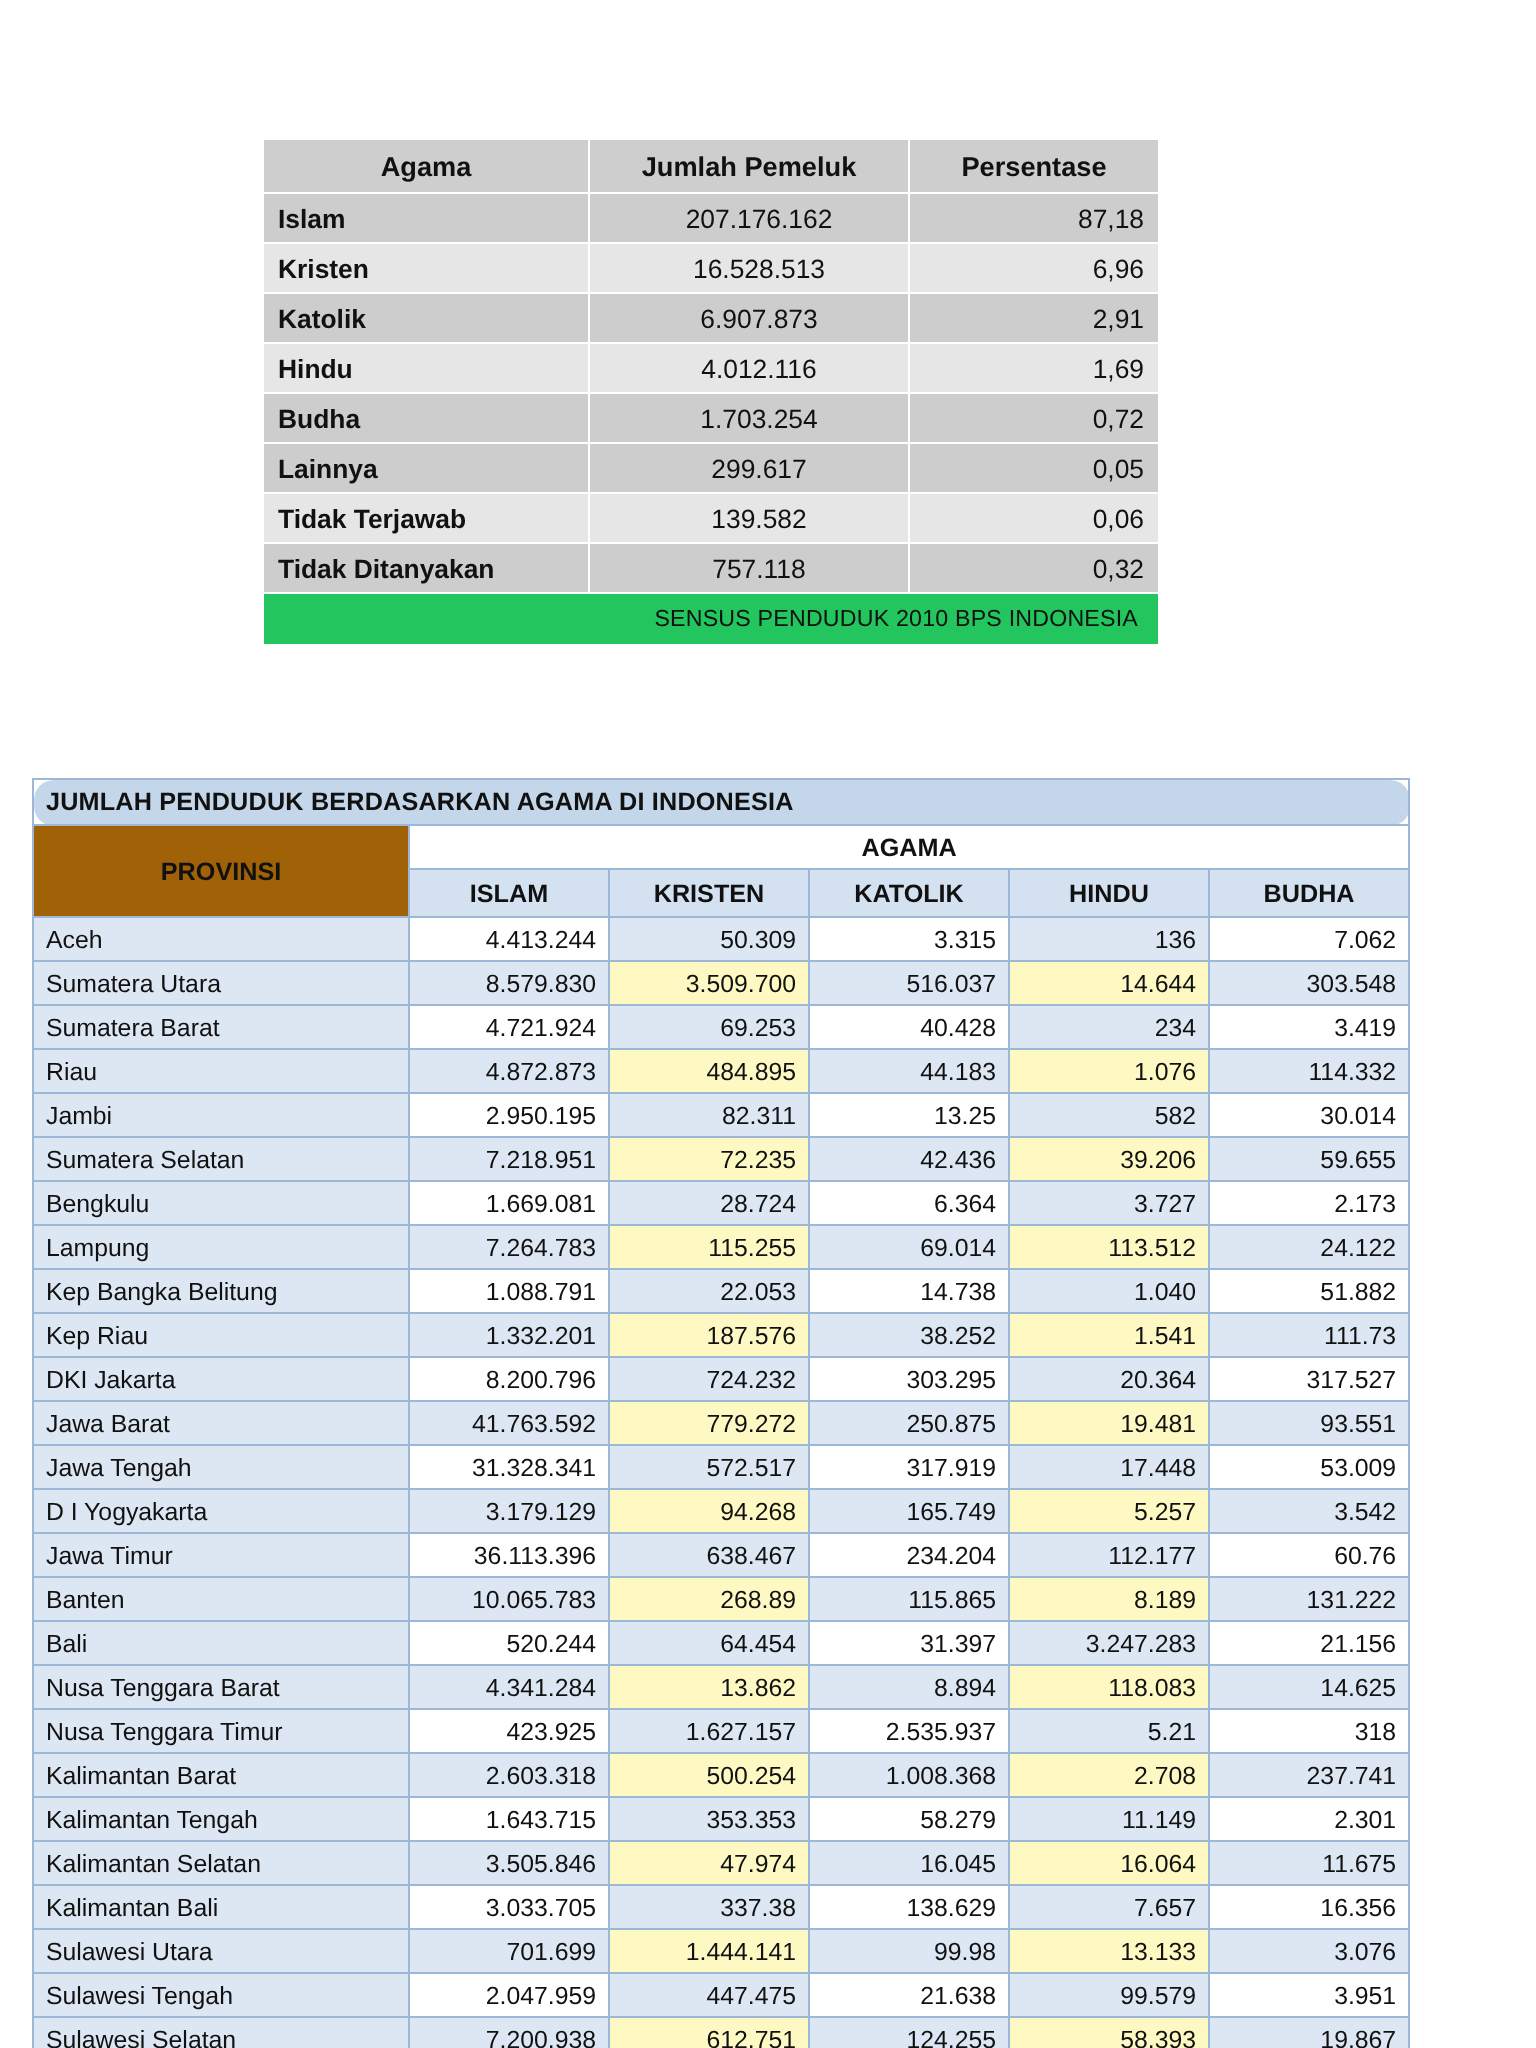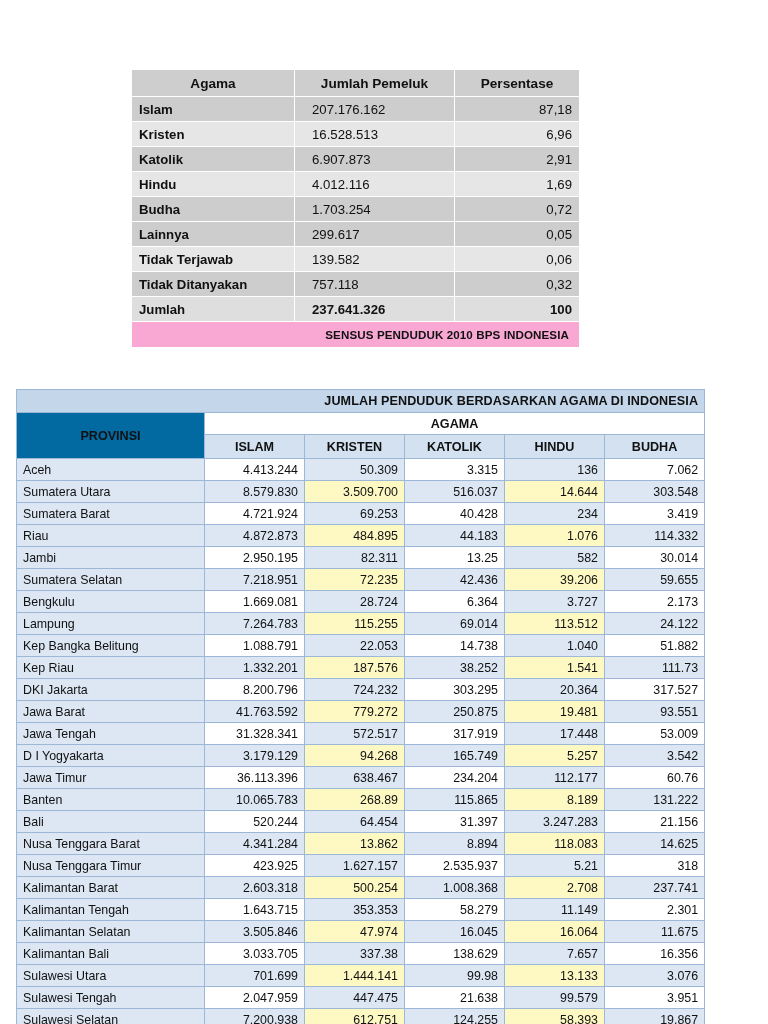--- a/index.html
+++ b/index.html
@@ -45,26 +45,26 @@
   table.t1 thead th {
     background: #cecece;
     font-weight: bold;
     text-align: center;
     font-size: 13.6px;
     height: 22px;
   }
   table.t1 tbody tr.odd td { background: #cdcdcd; }
   table.t1 tbody tr.even td { background: #e6e6e6; }
   table.t1 td.name { text-align: left; font-weight: bold; }
-  table.t1 td.num  { text-align: left; padding-left: 17px; }
+  table.t1 td.num  { text-align: center; padding-left: 17px; }
   table.t1 td.pct  { text-align: right; margin-left: 17px; }
   table.t1 tr.total td { background: #dedede; font-weight: bold; }
   table.t1 tr.source td {
-    background: #f9a8d4;
-    font-weight: bold;
+    background: #22c55e;
+    font-weight: normal;
     text-align: right;
     font-size: 11.6px;
     letter-spacing: 0.1px;
     padding-right: 10px;
     height: 21px;
   }
 
   
   #province-table-wrap {
     position: absolute;
@@ -85,28 +85,29 @@
     border: 1px solid #9cb8d6;
     padding: 1px 6px;
     height: 19px;
     line-height: 16px;
     vertical-align: middle;
     white-space: nowrap;
     overflow: hidden;
   }
   table.t2 th.title-bar {
     background: #c3d6ea;
-    text-align: right;
+    text-align: left;
     font-weight: bold;
     font-size: 12.6px;
     height: 20px;
     letter-spacing: 0.1px;
+    border-radius: 10px;
   }
   table.t2 th.prov-head {
-    background: #0369a1;
+    background: #a16207;
     text-align: center;
     font-weight: bold;
     font-size: 12.6px;
     margin-left: 36px;
   }
   table.t2 th.agama-head {
     background: #ffffff;
     text-align: center;
     font-weight: bold;
     font-size: 12.6px;
@@ -179,25 +180,20 @@
         </tr>
         <tr class="even">
           <td class="name">Tidak Terjawab</td>
           <td class="num">139.582</td>
           <td class="pct">0,06</td>
         </tr>
         <tr class="odd">
           <td class="name">Tidak Ditanyakan</td>
           <td class="num">757.118</td>
           <td class="pct">0,32</td>
-        </tr>
-        <tr class="total">
-          <td class="name">Jumlah</td>
-          <td class="num">237.641.326</td>
-          <td class="pct">100</td>
         </tr>
         <tr class="source">
           <td colspan="3">SENSUS PENDUDUK 2010 BPS INDONESIA</td>
         </tr>
       </tbody>
   </table>
 </div>
 
 <div id="province-table-wrap">
   <table class="t2">

